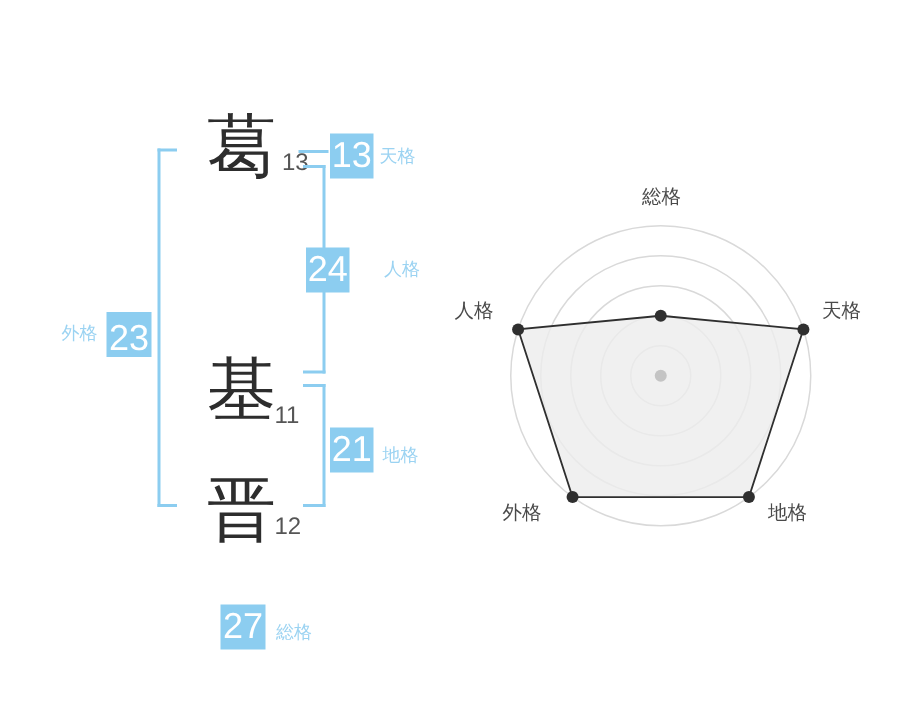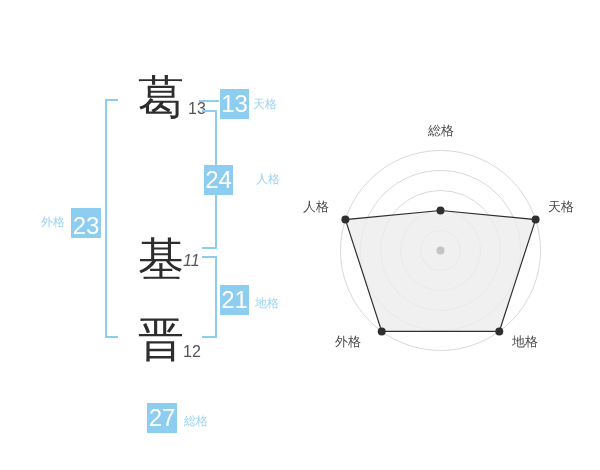--- a/index.html
+++ b/index.html
@@ -43,21 +43,21 @@
 </style>
 </head>
 <body>
 
 <div id="screen">
 
   <div class="kanji" style="left:137px;top:74px;">葛</div>
   <div class="strokes" style="left:188px;top:101px;">13</div>
 
   <div class="kanji" style="left:137px;top:236px;">基</div>
-  <div class="strokes" style="left:183px;top:253px;font-style:italic;">11</div>
+  <div class="strokes" style="left:183px;top:270px;">11</div>
 
   <div class="kanji" style="left:137px;top:316px;">晋</div>
   <div class="strokes" style="left:183px;top:344px;">12</div>
 
   <div class="bracket bracket-left" style="left:105px;top:99px;width:13px;height:239px;"></div>
   <div class="tick" style="left:199px;top:100px;width:20px;"></div>
   <div class="bracket bracket-right" style="left:202px;top:110px;width:15px;height:139px;"></div>
   <div class="bracket bracket-right" style="left:202px;top:256px;width:15px;height:82px;"></div>
 
   <div class="badge" style="left:220px;top:89px;">

